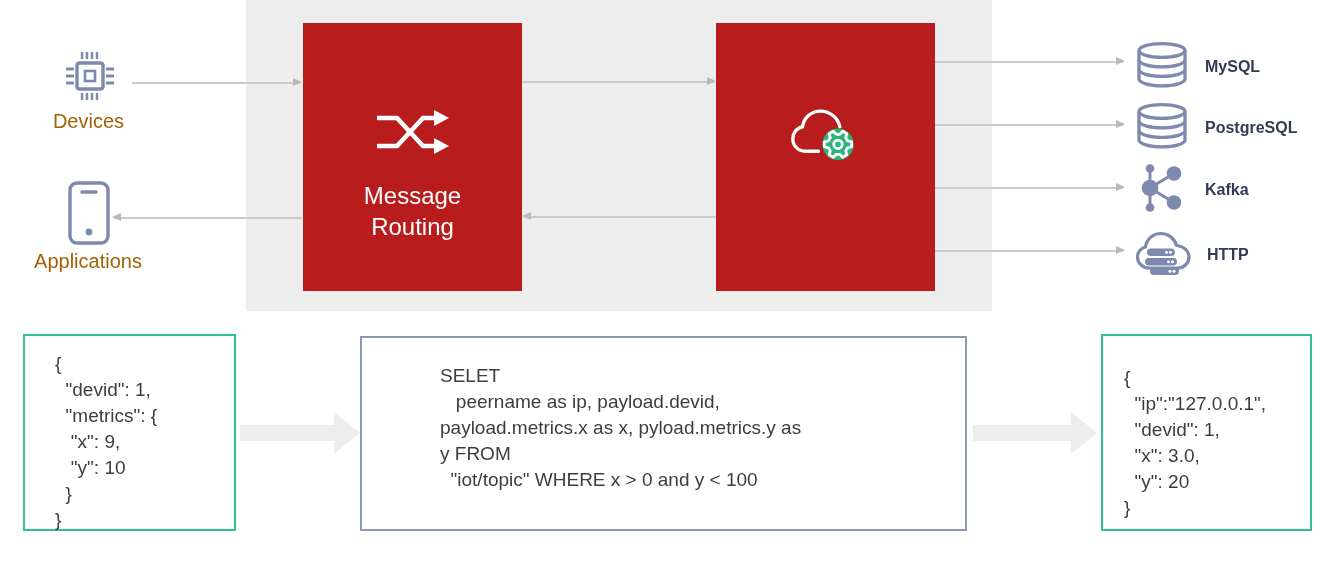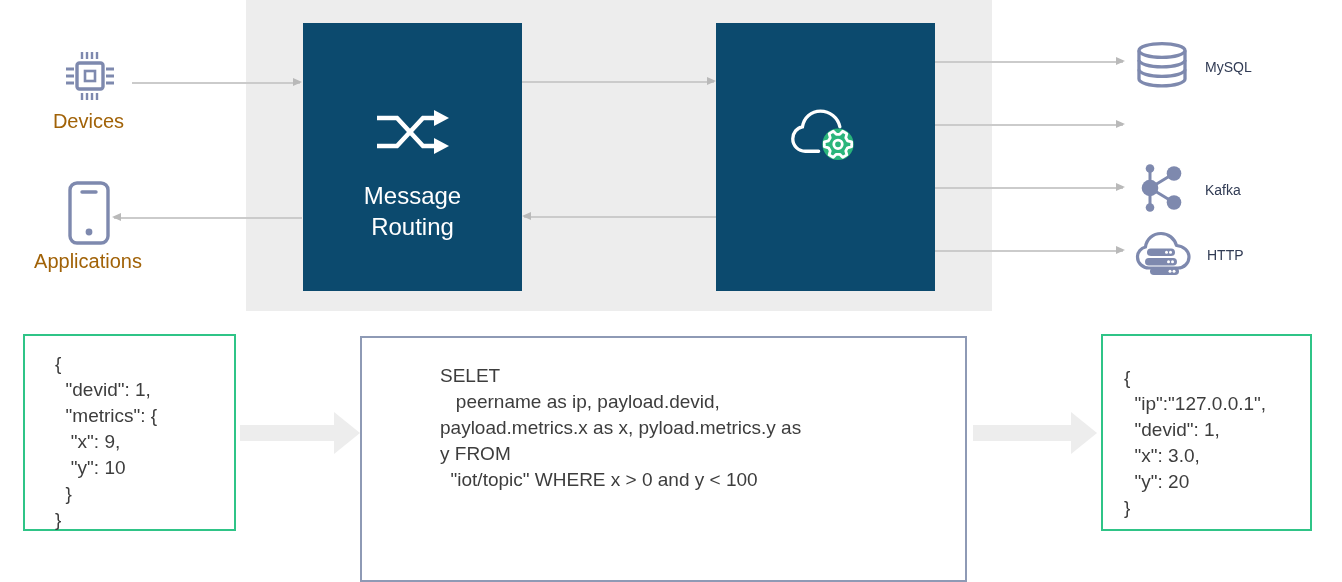--- a/index.html
+++ b/index.html
@@ -1,39 +1,39 @@
 <!DOCTYPE html>
 <html><head>
 <meta charset="utf-8">
 <style>
   html,body{margin:0;padding:0;background:#fff;}
   .canvas{position:relative;width:1342px;height:582px;background:#ffffff;overflow:hidden;
           font-family:"Liberation Sans",sans-serif;}
   .panel{position:absolute;left:246px;top:0;width:746px;height:311px;background:#ededed;}
 
   
-  .gbox{position:absolute;top:23px;width:219px;height:268px;background:#0c4a6e;}
+  .gbox{position:absolute;top:23px;width:219px;height:268px;background:#b91c1c;}
   .gbox-mr{left:303px;}
   .gbox-re{left:716px;}
   .gbox .icon-wrap{position:absolute;top:82px;left:0;width:100%;display:flex;justify-content:center;}
   .gbox .blabel{position:absolute;top:157px;left:0;width:100%;text-align:center;color:#ffffff;
                 font-size:24px;line-height:31px;}
   .gbox-mr .blabel{padding:0 28px;box-sizing:border-box;}
 
   
   .abs{position:absolute;}
   .src-label{position:absolute;text-align:center;color:#a16207;font-size:20px;}
   #devices-icon{left:61px;top:47px;}
   #devices-label{left:30px;top:110px;width:117px;}
   #apps-icon{left:66px;top:180px;}
   #apps-label{left:18px;top:250px;width:140px;}
 
   
   .sink{position:absolute;left:1134px;display:flex;align-items:center;gap:15px;}
-  .sink .slabel{color:#313b54;font-size:14px;white-space:nowrap;}
+  .sink .slabel{color:#313b54;font-size:16px;white-space:nowrap;font-weight:bold;}
   .sink-1{top:41px;}
   .sink-2{top:102px;}
   .sink-3{top:162px;}
   .sink-4{top:227px;}
 
   
   .tarrow{position:absolute;height:2px;}
   .tarrow .shaft{position:absolute;left:0;right:2px;top:0;height:1.5px;background:#cbcbcb;}
   .tarrow .head{position:absolute;top:-4px;width:0;height:0;
                 border-top:4.7px solid transparent;border-bottom:4.7px solid transparent;}
@@ -57,21 +57,21 @@
                  border-left:26px solid #ededed;}
   #fat1{left:240px;width:120px;}
   #fat2{left:973px;width:124px;}
 
   
   .codebox{position:absolute;background:#ffffff;box-sizing:border-box;}
   .codebox pre{font-family:"Liberation Sans",sans-serif;font-size:19px;line-height:26px;
                color:#3d3d3d;margin:0;white-space:pre;}
   #in-box{left:23px;top:334px;width:213px;height:197px;border:2px solid #2fc487;}
   #in-box pre{margin:15px 0 0 30px;}
-  #sql-box{left:360px;top:336px;width:607px;height:246px;border:2px solid #8e9ab5;}
+  #sql-box{left:360px;top:336px;width:607px;height:195px;border:2px solid #8e9ab5;}
   #sql-box pre{margin:25px 0 0 78px;}
   #out-box{left:1101px;top:334px;width:211px;height:197px;border:2px solid #2fc487;}
   #out-box pre{margin:29px 0 0 21px;}
 </style>
 </head>
 <body>
 
 <div class="canvas">
 
   <div class="panel"></div>
@@ -170,20 +170,33 @@
           <ellipse cx="28" cy="9.5" rx="23" ry="6.8"></ellipse>
           <path d="M5 9.5 V38 A23 6.8 0 0 0 51 38 V9.5"></path>
           <path d="M5 19 A23 6.8 0 0 0 51 19"></path>
           <path d="M5 28.5 A23 6.8 0 0 0 51 28.5"></path>
         </g>
       </svg>
     </span>
     <span class="slabel">MySQL</span>
   </div>
 
+  <div class="sink sink-2">
+    <span>
+      <svg width="56" height="48" viewBox="0 0 56 48">
+        <g fill="none" stroke="#7e89ae" stroke-width="3.3">
+          <ellipse cx="28" cy="9.5" rx="23" ry="6.8"></ellipse>
+          <path d="M5 9.5 V38 A23 6.8 0 0 0 51 38 V9.5"></path>
+          <path d="M5 19 A23 6.8 0 0 0 51 19"></path>
+          <path d="M5 28.5 A23 6.8 0 0 0 51 28.5"></path>
+        </g>
+      </svg>
+    </span>
+    <span class="slabel">PostgreSQL</span>
+  </div>
 
   <div class="sink sink-4">
     <span>
       <svg width="58" height="52" viewBox="0 0 58 52">
         <path d="M15 41 C8.5 41 3.5 36 3.5 30 C3.5 25 7 21 11.5 20 C12.5 12 19 6.5 27 6.5 C34.5 6.5 40.5 11.5 42.5 18.5 C49.5 19 55 24 55 30 C55 36 50 41 44 41 Z" fill="#ffffff" stroke="#7e89ae" stroke-width="3.2" stroke-linejoin="round"></path>
         <g fill="#7e89ae">
           <rect x="13" y="21.5" width="28" height="7.6" rx="3.8"></rect>
           <rect x="11" y="31" width="32" height="7.6" rx="3.8"></rect>
           <rect x="16" y="40.5" width="29" height="7.6" rx="3.8"></rect>
         </g>

